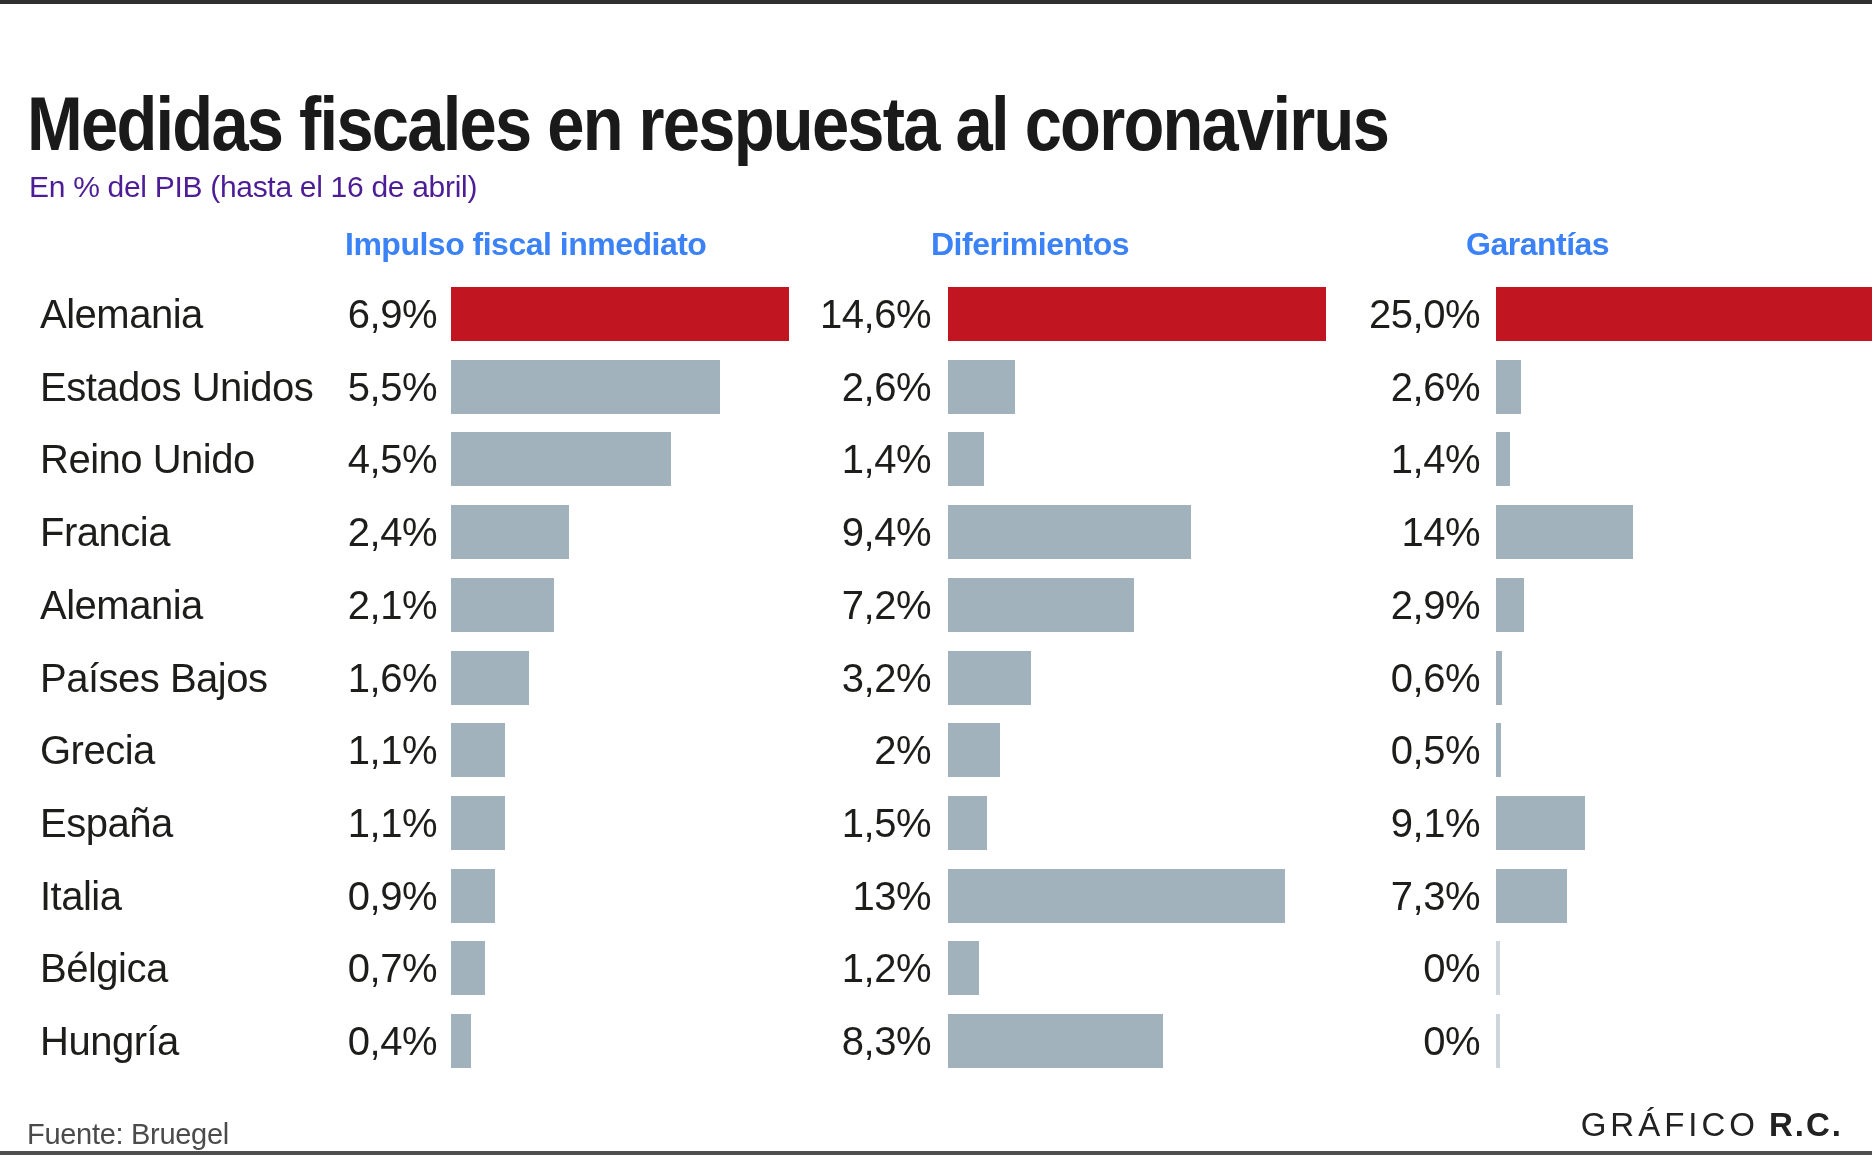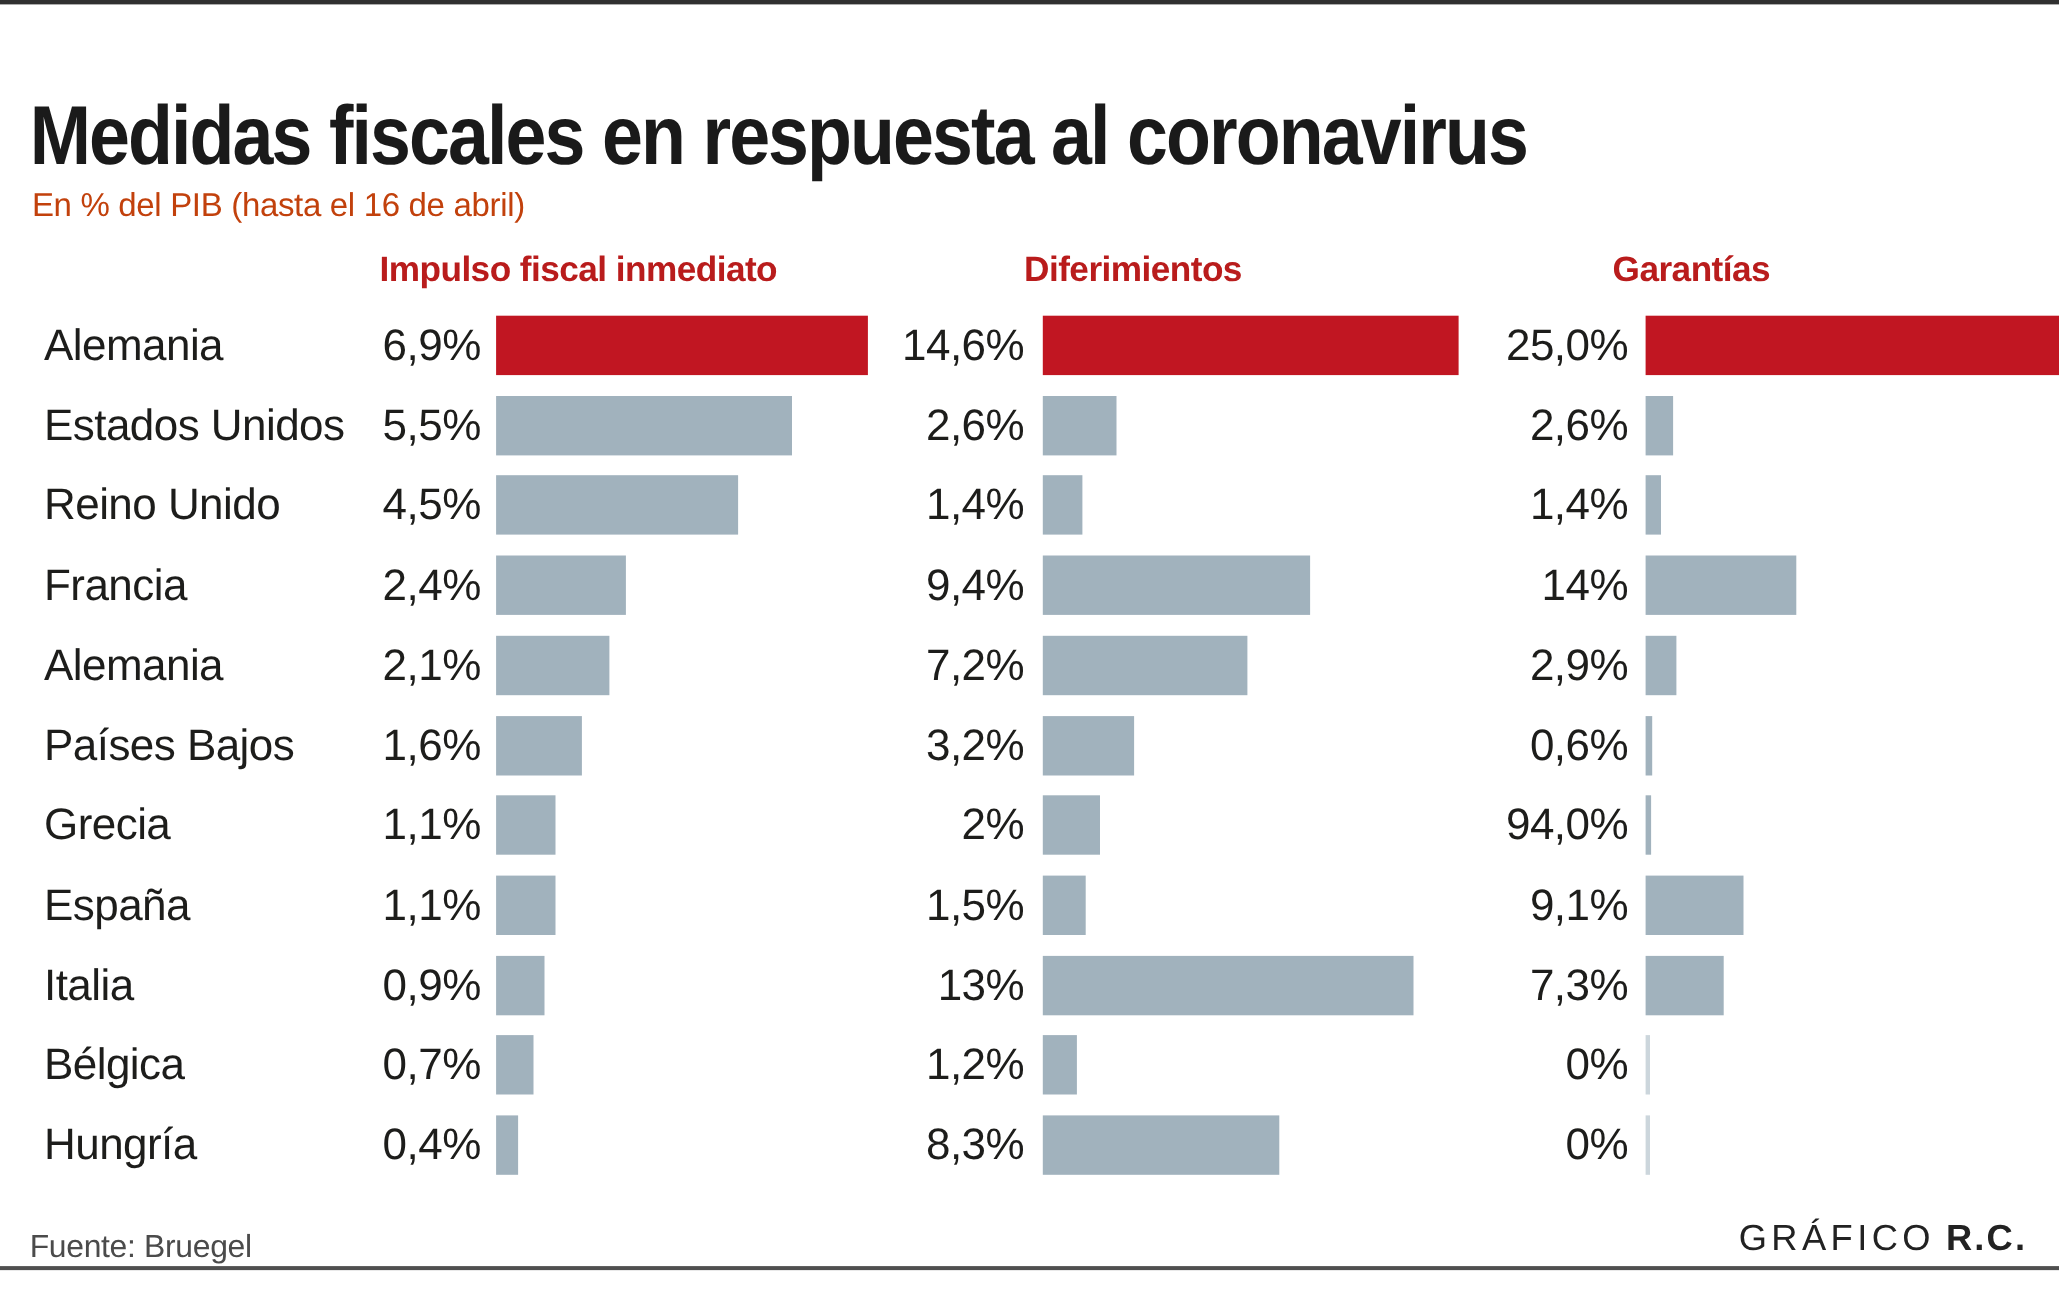--- a/index.html
+++ b/index.html
@@ -15,25 +15,25 @@
   .rule.top{top:0;height:4px;background:#303030;}
   .rule.bottom{bottom:0;height:4px;background:#4f4f4f;}
   .title{
     position:absolute;left:27px;top:34px;
     font-size:76px;font-weight:700;line-height:1.02;
     color:#1a1a1a;letter-spacing:-2px;white-space:nowrap;
     transform:scaleX(0.88);transform-origin:0 50%;
   }
   .subtitle{
     position:absolute;left:29px;top:170px;
-    font-size:30px;color:#c2410c;letter-spacing:-0.3px;text-align:center;
+    font-size:30px;color:#4c1d95;letter-spacing:-0.3px;text-align:center;
   }
   .colhead{
     position:absolute;top:226px;
-    font-size:32px;font-weight:700;color:#b91c1c;
+    font-size:32px;font-weight:700;color:#3b82f6;
     letter-spacing:-0.5px;white-space:nowrap;
   }
   .colhead.h1{left:345px;}
   .colhead.h2{left:931px;}
   .colhead.h3{left:1466px;}
   .row{position:absolute;left:0;width:1872px;height:54px;margin-left:13px;}
   .country{
     position:absolute;left:27px;top:0;
     line-height:54px;font-size:40px;color:#1d1d1b;
     letter-spacing:-0.5px;white-space:nowrap;
@@ -170,21 +170,21 @@
       <div class="row" style="top: 723.2px;">
         <div class="country">Grecia</div>
         <div class="val v1">1,1%</div>
         <div class="area a1">
           <div class="bar" style="width: 15.942%; background: rgb(161, 178, 189);"></div>
         </div>
         <div class="val v2">2%</div>
         <div class="area a2">
           <div class="bar" style="width: 13.6986%; background: rgb(161, 178, 189);"></div>
         </div>
-        <div class="val v3">94,0%</div>
+        <div class="val v3">0,5%</div>
         <div class="area a3">
           <div class="bar" style="width: 1.29534%; background: rgb(161, 178, 189);"></div>
         </div>
       </div>
       <div class="row" style="top: 795.9px;">
         <div class="country">España</div>
         <div class="val v1">1,1%</div>
         <div class="area a1">
           <div class="bar" style="width: 15.942%; background: rgb(161, 178, 189);"></div>
         </div>

